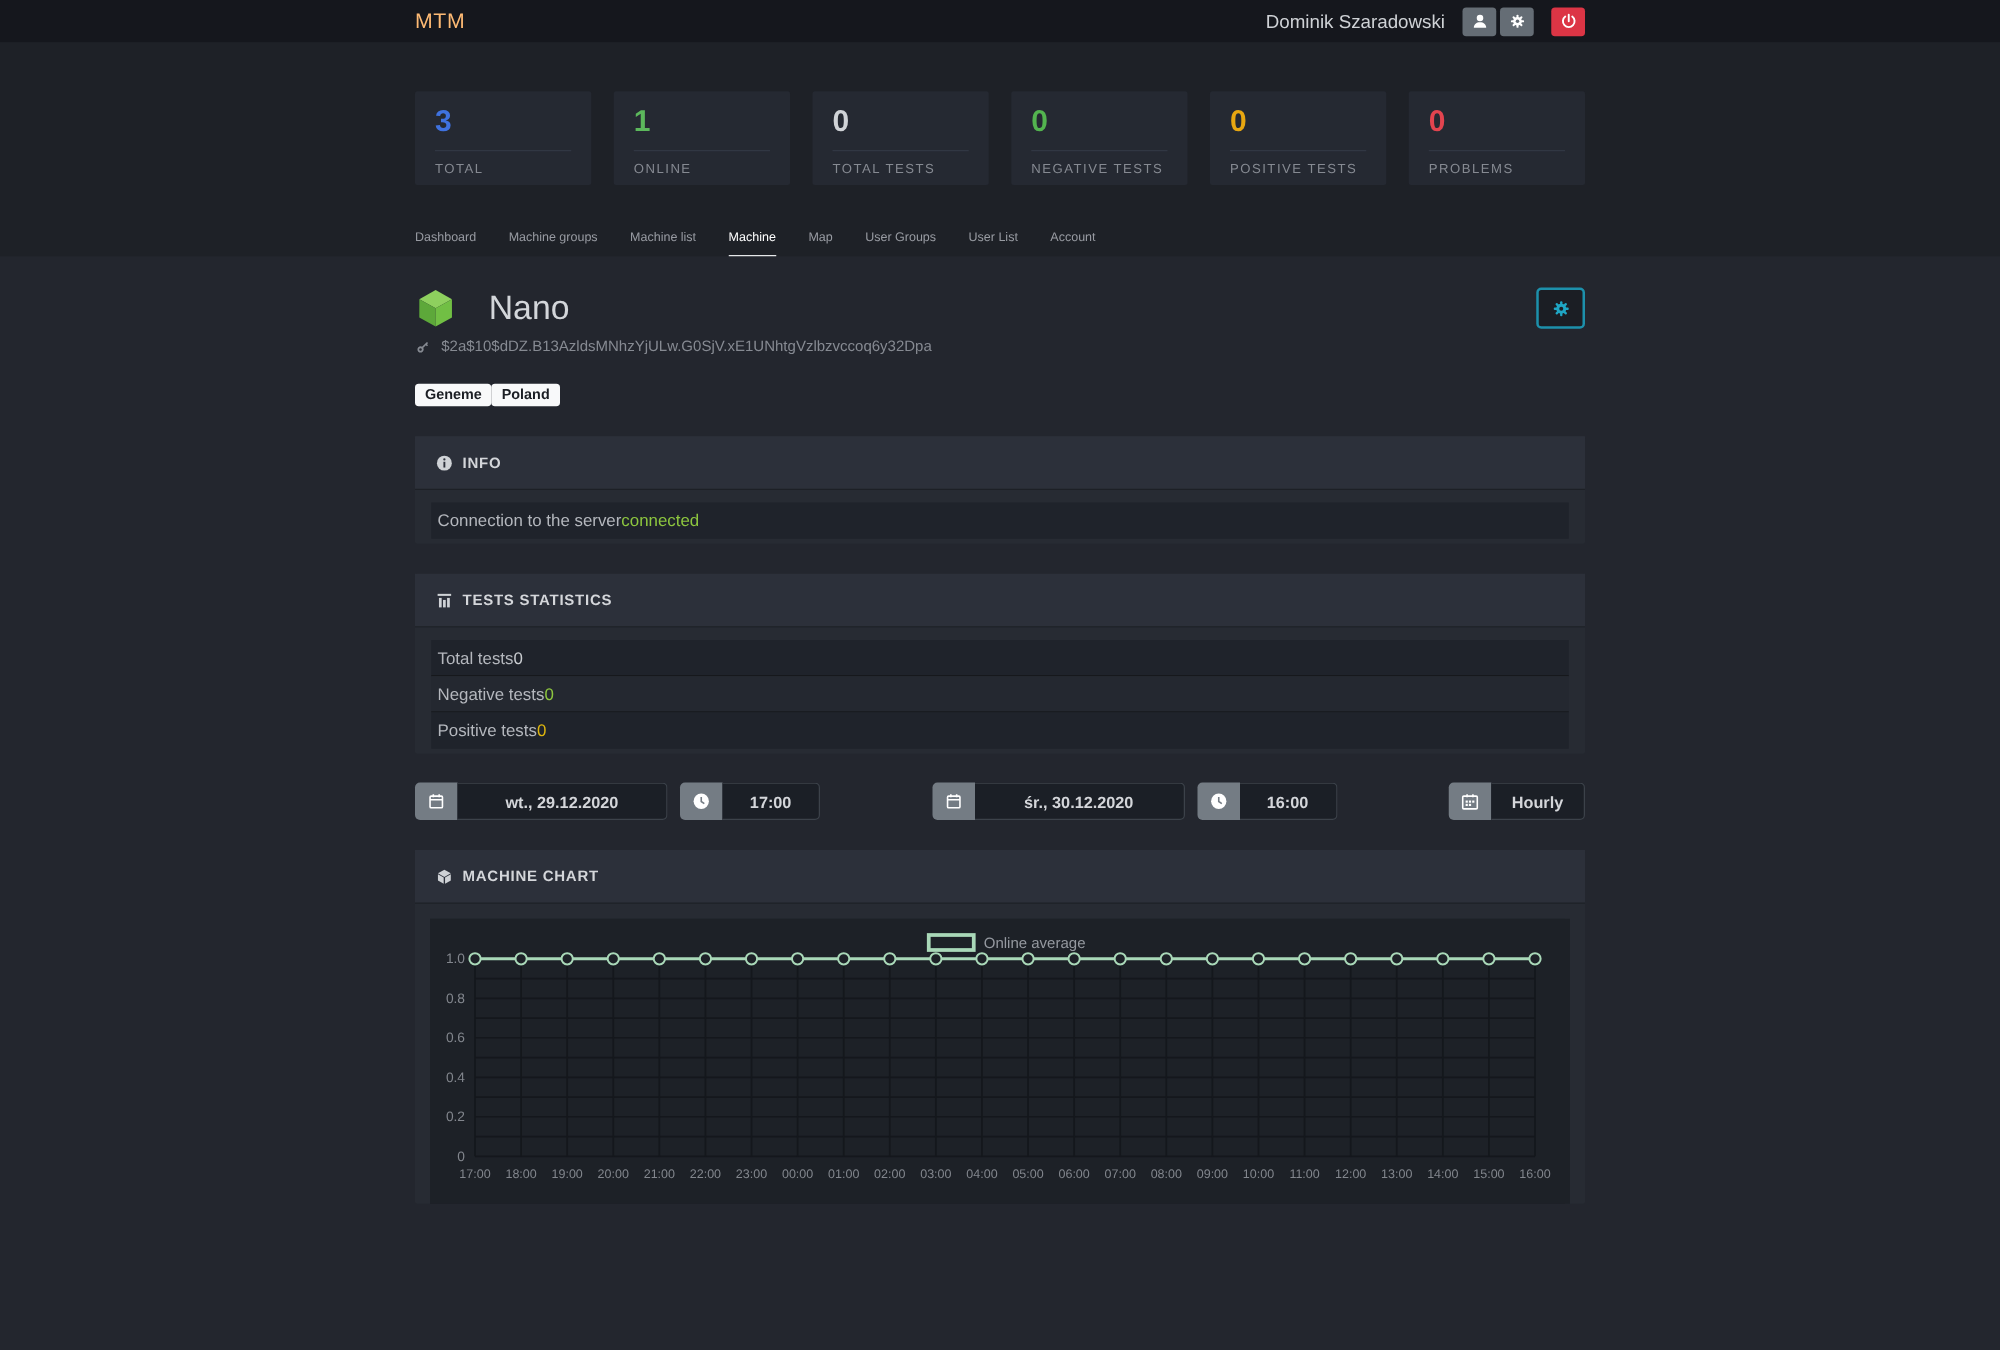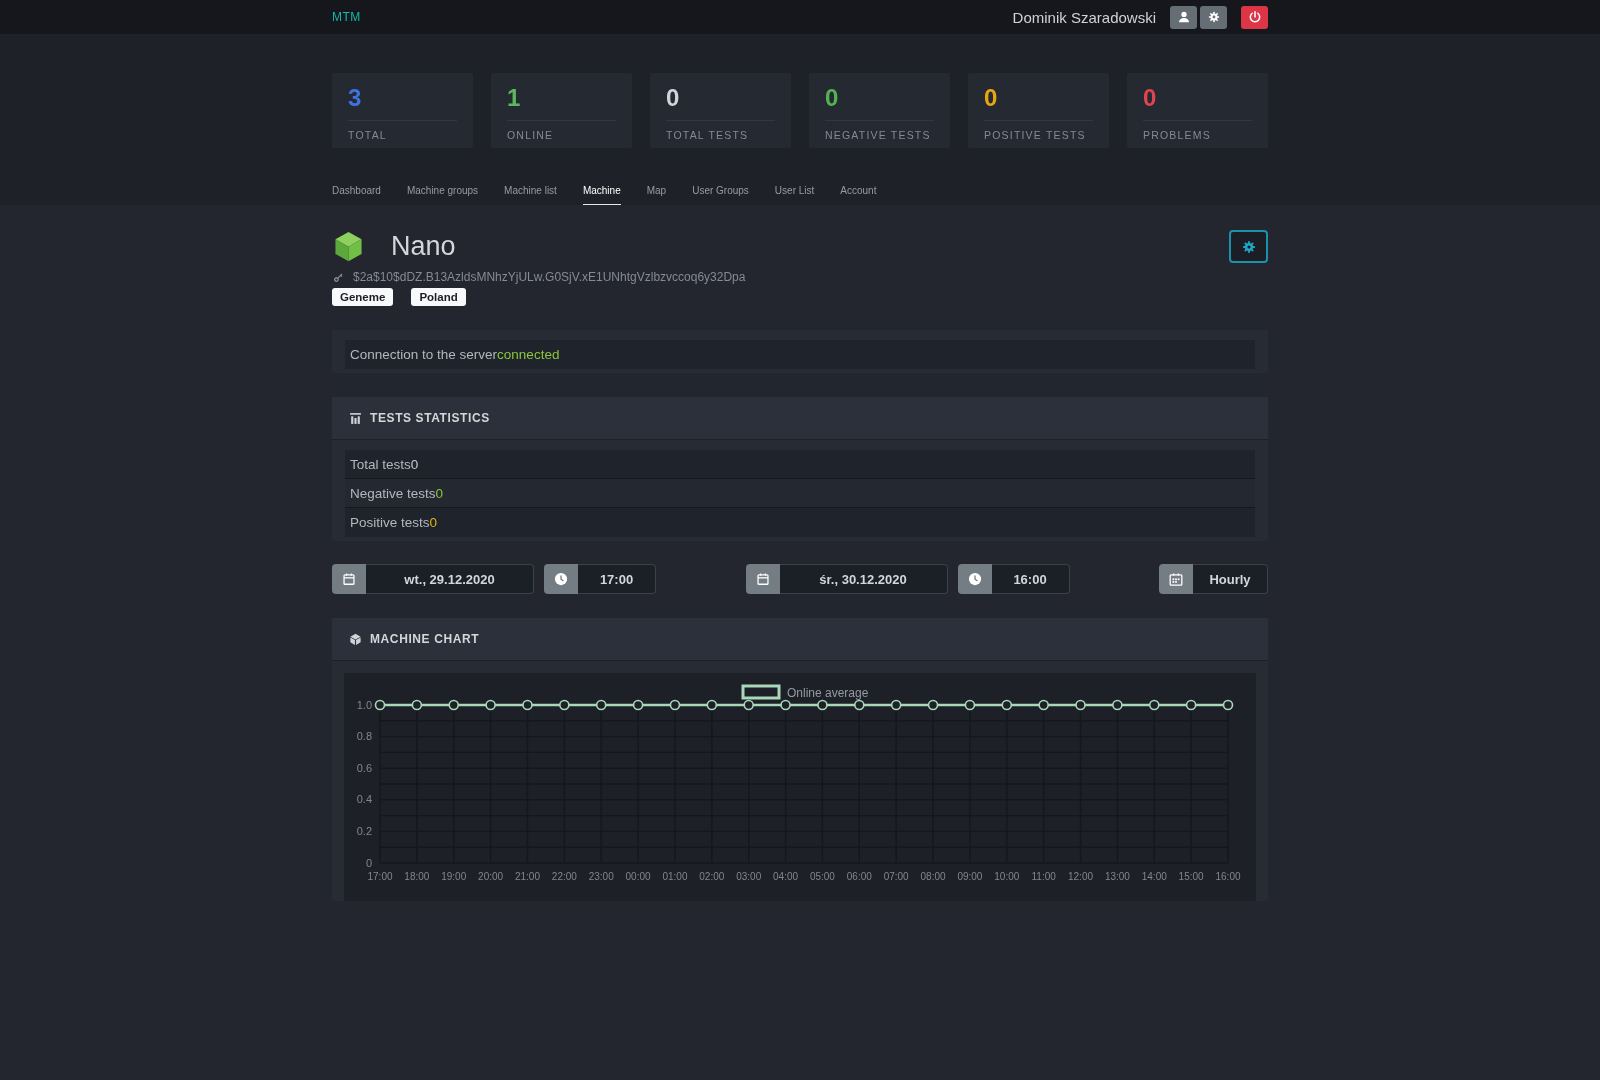--- a/index.html
+++ b/index.html
@@ -7,21 +7,21 @@
   body {
     font-family:"Liberation Sans","DejaVu Sans",sans-serif;
     background:#23262e; color:#c9ccd1;
     -webkit-font-smoothing:antialiased;
   }
   .container { width:936px; margin:0 auto; }
 
   
   .navbar { background:#15171d; height:34px; }
   .nav-inner { display:flex; align-items:center; justify-content:space-between; height:34px; }
-  .brand { color:#14b8a6; font-size:12px; font-weight:500; letter-spacing:.5px; }
+  .brand { color:#fdba74; font-size:17px; font-weight:500; letter-spacing:.5px; }
   .nav-right { display:flex; align-items:center; }
   .user-name { color:#cfd2d6; font-size:15px; margin-right:14px; }
   .nav-btn {
     width:27px; height:23px; border:none; border-radius:3px;
     display:inline-flex; align-items:center; justify-content:center;
     cursor:pointer; color:#fff;
   }
   .nav-btn.gray { background:#656d75; margin-left:3px; }
   .nav-btn.gray:first-of-type { margin-left:0; }
   .nav-btn.red { background:#dc3545; margin-left:14px; }
@@ -49,21 +49,21 @@
   .settings-btn {
     width:39px; height:33px; background:#1b1e24; border:2px solid #1d90ab; border-radius:4px;
     display:flex; align-items:center; justify-content:center; cursor:pointer; color:#1fa6c4;
   }
   .settings-btn svg { width:16px; height:16px; }
 
   .desc-row { display:flex; align-items:center; gap:8px; margin-top:14px; font-size:14.5px; color:#cdd0d5; }
   .desc-row svg { width:14px; height:14px; }
   .key-row { display:flex; align-items:center; gap:8px; margin-top:7px; font-size:12px; color:#868a92; }
   .key-row svg { width:13px; height:13px; transform:rotate(-45deg); }
-  .tags { display:flex; gap:18px; margin-top:4px; }
+  .tags { display:flex; gap:0; margin-top:23px; }
   .tag { background:#f8f9fa; color:#1b1e24; font-size:11.5px; font-weight:700; padding:3px 8px; border-radius:3px; }
 
   
   .panel { background:#272b33; border-radius:2px; margin-top:24px; }
   .panel-header {
     background:#2c303a; padding:14px 17px; display:flex; align-items:center; gap:8px;
     font-size:12px; font-weight:700; letter-spacing:.6px; color:#d4d6da; text-transform:uppercase;
     border-bottom:1px solid #1d2026;
   }
   .panel-header svg { width:13px; height:13px; }
@@ -222,20 +222,30 @@
       </span>
       <span>$2a$10$dDZ.B13AzldsMNhzYjULw.G0SjV.xE1UNhtgVzlbzvccoq6y32Dpa</span>
     </div>
 
     <div class="tags">
       <span class="tag">Geneme</span>
       <span class="tag">Poland</span>
     </div>
 
     <section class="panel">
+      <div class="panel-header">
+        <span style="display:flex">
+          <svg viewBox="0 0 24 24" width="13" height="13">
+              <circle cx="12" cy="12" r="11" fill="#cfd2d6"></circle>
+              <rect x="10.6" y="10" width="2.8" height="8.5" fill="#2c303a"></rect>
+              <circle cx="12" cy="6.5" r="1.7" fill="#2c303a"></circle>
+            </svg>
+        </span>
+        <span>INFO</span>
+      </div>
       <div class="panel-body">
         <div class="trow">
           <span class="lbl">Connection to the server</span>
           <span class="val" style="color: rgb(141, 198, 63);">connected</span>
         </div>
       </div>
     </section>
 
     <section class="panel">
       <div class="panel-header">

